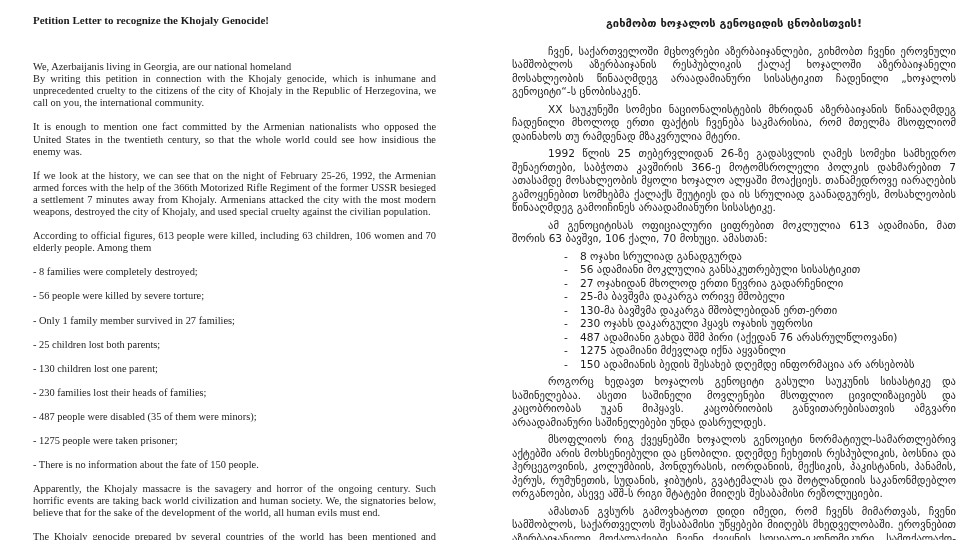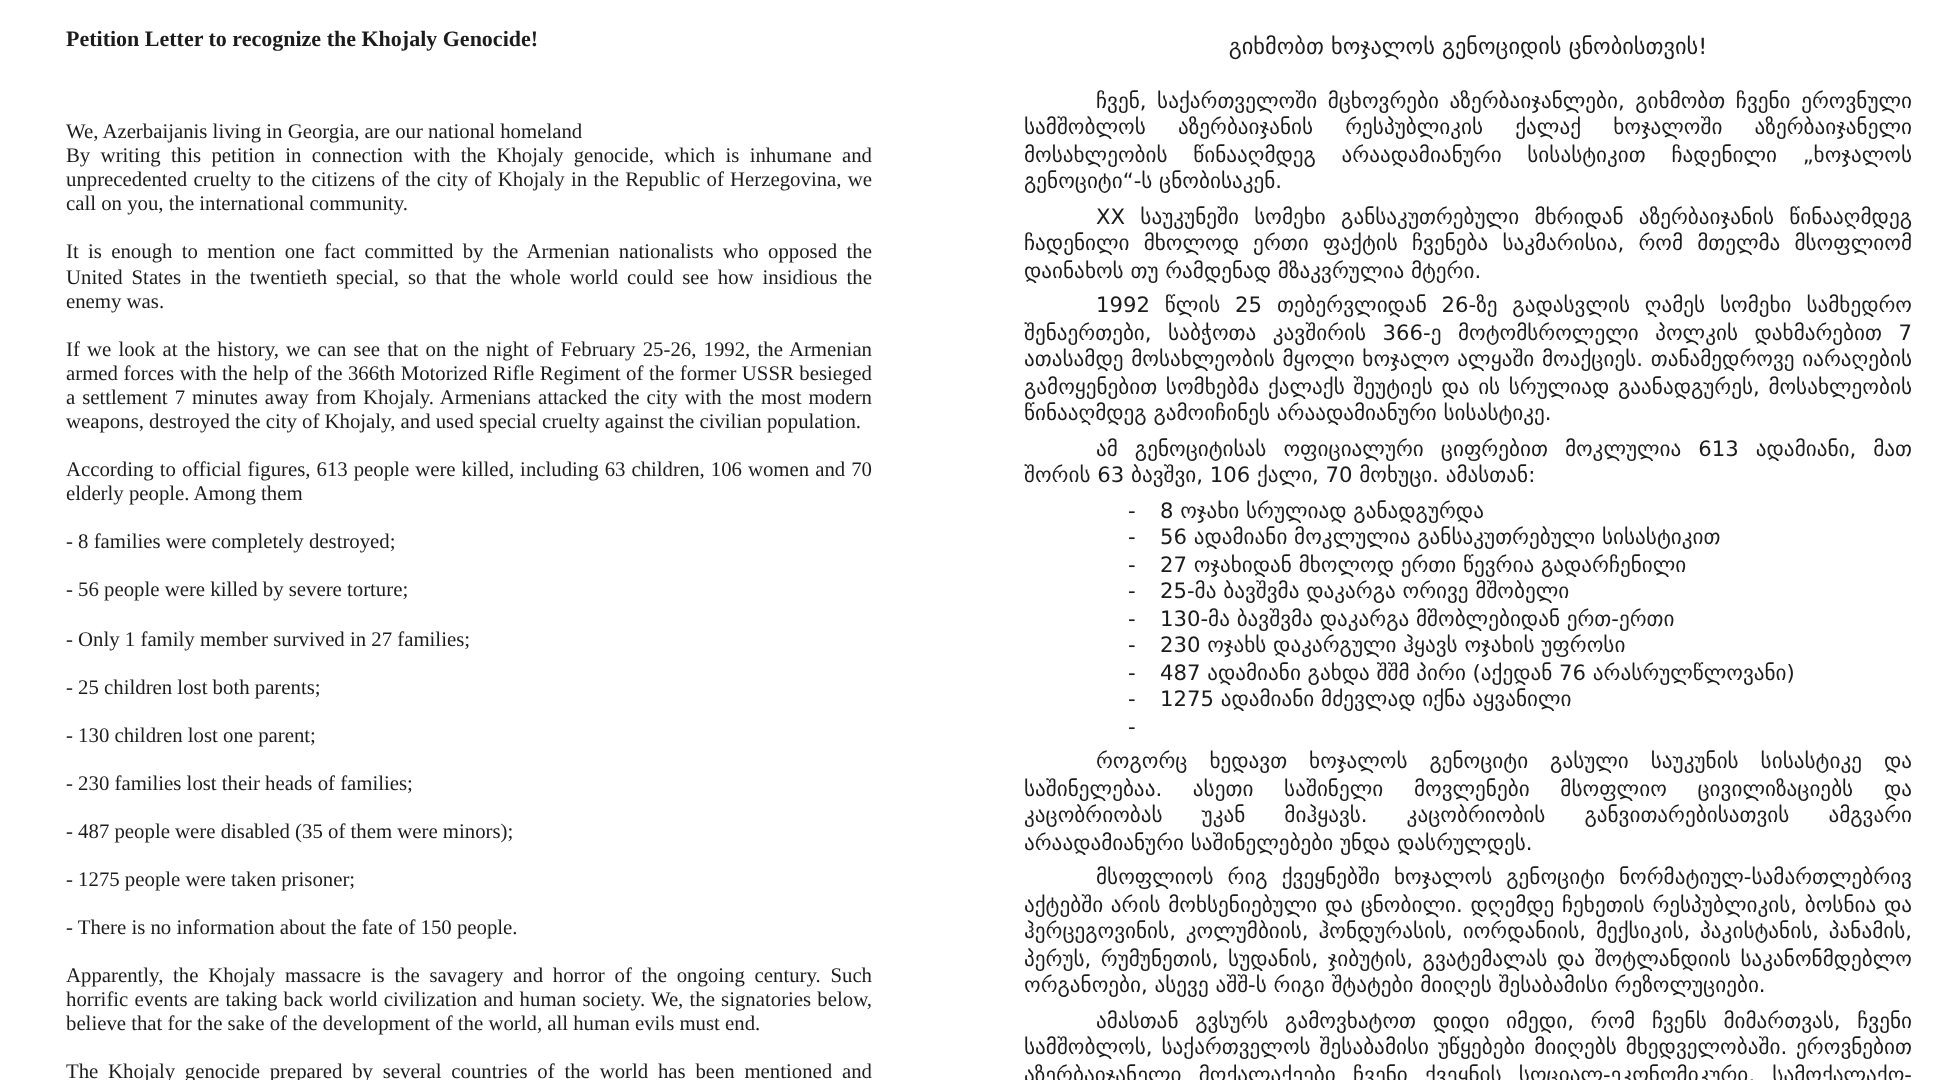--- a/index.html
+++ b/index.html
@@ -34,21 +34,21 @@
 
   
   .page-ka {
     left: 508px; top: 17px; width: 452px;
     font-family: "DejaVu Sans", sans-serif;
     font-size: 10.6px;
     line-height: 13.5px;
   }
   .page-ka .title {
     text-align: center;
-    font-weight: normal;
+    font-weight: bold;
     font-size: 11.2px;
     margin: 0 0 14px 0;
   }
   .page-ka p {
     margin: 4px;
     text-align: justify;
     text-indent: 36px;
   }
   .gbullet {
     display: flex;
@@ -60,40 +60,40 @@
 </style>
 </head>
 <body>
 
 <div>
 
   <div class="page page-en">
     <div class="title">Petition Letter to recognize the Khojaly Genocide!</div>
     <p class="nogap">We, Azerbaijanis living in Georgia, are our national homeland</p>
     <p>By writing this petition in connection with the Khojaly genocide, which is inhumane and unprecedented cruelty to the citizens of the city of Khojaly in the Republic of Herzegovina, we call on you, the international community.</p>
-    <p>It is enough to mention one fact committed by the Armenian nationalists who opposed the United States in the twentieth special, so that the whole world could see how insidious the enemy was.</p>
+    <p>It is enough to mention one fact committed by the Armenian nationalists who opposed the United States in the twentieth century, so that the whole world could see how insidious the enemy was.</p>
     <p>If we look at the history, we can see that on the night of February 25-26, 1992, the Armenian armed forces with the help of the 366th Motorized Rifle Regiment of the former USSR besieged a settlement 7 minutes away from Khojaly. Armenians attacked the city with the most modern weapons, destroyed the city of Khojaly, and used special cruelty against the civilian population.</p>
     <p>According to official figures, 613 people were killed, including 63 children, 106 women and 70 elderly people. Among them</p>
     <p>- 8 families were completely destroyed;</p>
     <p>- 56 people were killed by severe torture;</p>
     <p>- Only 1 family member survived in 27 families;</p>
     <p>- 25 children lost both parents;</p>
     <p>- 130 children lost one parent;</p>
     <p>- 230 families lost their heads of families;</p>
     <p>- 487 people were disabled (35 of them were minors);</p>
     <p>- 1275 people were taken prisoner;</p>
     <p>- There is no information about the fate of 150 people.</p>
     <p>Apparently, the Khojaly massacre is the savagery and horror of the ongoing century. Such horrific events are taking back world civilization and human society. We, the signatories below, believe that for the sake of the development of the world, all human evils must end.</p>
     <p>The Khojaly genocide prepared by several countries of the world has been mentioned and recognized in normative-legal acts. So far, the legislatures of the Czech Republic, Bosnia and Herzegovina, Colombia, Honduras, Jordan, Mexico, Pakistan, Panama, Peru, Romania, Sudan, Djibouti, Guatemala and Scotland, as well as many US states have adopted these resolutions.</p>
   </div>
 
   <div class="page page-ka">
     <div class="title">გიხმობთ ხოჯალოს გენოციდის ცნობისთვის!</div>
     <p>ჩვენ, საქართველოში მცხოვრები აზერბაიჯანლები, გიხმობთ ჩვენი ეროვნული სამშობლოს აზერბაიჯანის რესპუბლიკის ქალაქ ხოჯალოში აზერბაიჯანელი მოსახლეობის წინააღმდეგ არაადამიანური სისასტიკით ჩადენილი „ხოჯალოს გენოციტი“-ს ცნობისაკენ.</p>
-    <p>XX საუკუნეში სომეხი განსაკუთრებული მხრიდან აზერბაიჯანის წინააღმდეგ ჩადენილი მხოლოდ ერთი ფაქტის ჩვენება საკმარისია, რომ მთელმა მსოფლიომ დაინახოს თუ რამდენად მზაკვრულია მტერი.</p>
+    <p>XX საუკუნეში სომეხი ნაციონალისტების მხრიდან აზერბაიჯანის წინააღმდეგ ჩადენილი მხოლოდ ერთი ფაქტის ჩვენება საკმარისია, რომ მთელმა მსოფლიომ დაინახოს თუ რამდენად მზაკვრულია მტერი.</p>
     <p>1992 წლის 25 თებერვლიდან 26-ზე გადასვლის ღამეს სომეხი სამხედრო შენაერთები, საბჭოთა კავშირის 366-ე მოტომსროლელი პოლკის დახმარებით 7 ათასამდე მოსახლეობის მყოლი ხოჯალო ალყაში მოაქციეს. თანამედროვე იარაღების გამოყენებით სომხებმა ქალაქს შეუტიეს და ის სრულიად გაანადგურეს, მოსახლეობის წინააღმდეგ გამოიჩინეს არაადამიანური სისასტიკე.</p>
     <p>ამ გენოციტისას ოფიციალური ციფრებით მოკლულია 613 ადამიანი, მათ შორის 63 ბავშვი, 106 ქალი, 70 მოხუცი. ამასთან:</p>
 
     <div class="gbullet">
       <span class="dash">-</span>
       <span class="txt">8 ოჯახი სრულიად განადგურდა</span>
     </div>
     <div class="gbullet">
       <span class="dash">-</span>
       <span class="txt">56 ადამიანი მოკლულია განსაკუთრებული სისასტიკით</span>
@@ -117,20 +117,21 @@
     <div class="gbullet">
       <span class="dash">-</span>
       <span class="txt">487 ადამიანი გახდა შშმ პირი (აქედან 76 არასრულწლოვანი)</span>
     </div>
     <div class="gbullet">
       <span class="dash">-</span>
       <span class="txt">1275 ადამიანი მძევლად იქნა აყვანილი</span>
     </div>
     <div class="gbullet">
       <span class="dash">-</span>
+      <span class="txt">150 ადამიანის ბედის შესახებ დღემდე ინფორმაცია არ არსებობს</span>
     </div>
 
     <p>როგორც ხედავთ ხოჯალოს გენოციტი გასული საუკუნის სისასტიკე და საშინელებაა. ასეთი საშინელი მოვლენები მსოფლიო ცივილიზაციებს და კაცობრიობას უკან მიჰყავს. კაცობრიობის განვითარებისათვის ამგვარი არაადამიანური საშინელებები უნდა დასრულდეს.</p>
     <p>მსოფლიოს რიგ ქვეყნებში ხოჯალოს გენოციტი ნორმატიულ-სამართლებრივ აქტებში არის მოხსენიებული და ცნობილი. დღემდე ჩეხეთის რესპუბლიკის, ბოსნია და ჰერცეგოვინის, კოლუმბიის, ჰონდურასის, იორდანიის, მექსიკის, პაკისტანის, პანამის, პერუს, რუმუნეთის, სუდანის, ჯიბუტის, გვატემალას და შოტლანდიის საკანონმდებლო ორგანოები, ასევე აშშ-ს რიგი შტატები მიიღეს შესაბამისი რეზოლუციები.</p>
     <p>ამასთან გვსურს გამოვხატოთ დიდი იმედი, რომ ჩვენს მიმართვას, ჩვენი სამშობლოს, საქართველოს შესაბამისი უწყებები მიიღებს მხედველობაში. ეროვნებით აზერბაიჯანელი მოქალაქეები ჩვენი ქვეყნის სოციალ-ეკონომიკური, სამოქალაქო-კულტურულ ცხოვრებაში, ყველა არჩევნებზე იღებს აქტიურ მონაწილეობას, თავიანთი პოლიტიკური შეხედულებებისამებრ ირჩევენ და მხარს უჭერენ თავიანთ</p>
   </div>
 
 </div>
 
 </body></html>

